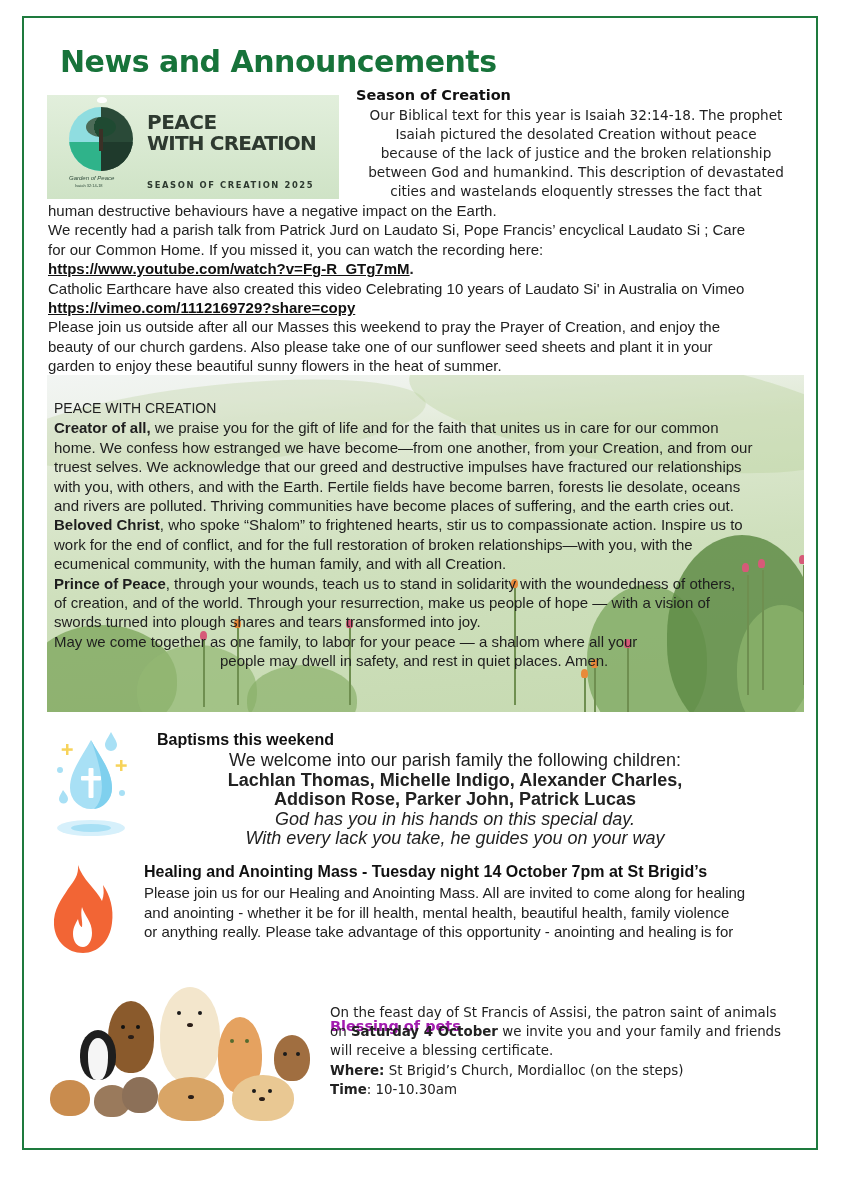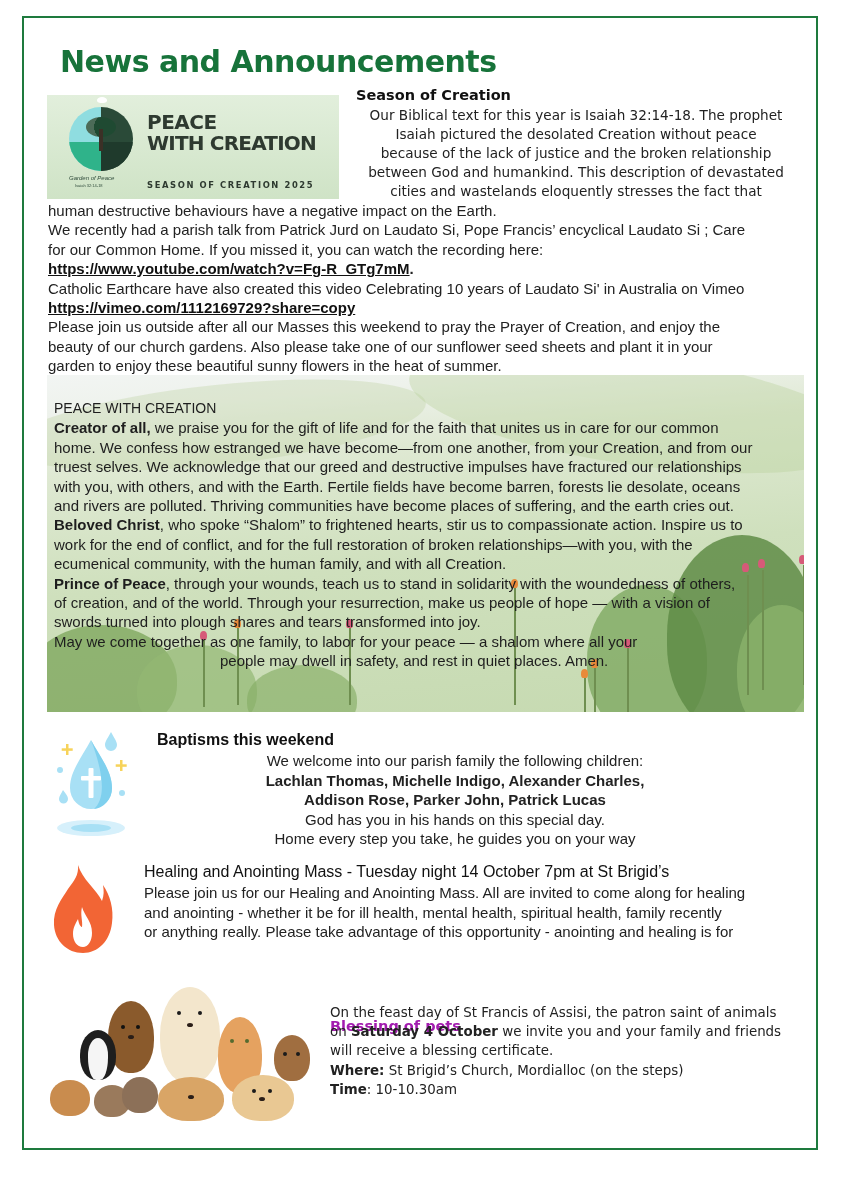--- a/index.html
+++ b/index.html
@@ -59,29 +59,29 @@
   .prayer-text p { margin:0; white-space:nowrap; }
   .prayer-text .ttl { font-weight:normal; font-size:14px; }
   .prayer-text b { font-weight:bold; }
   .prayer-text .indent { padding-left:166px; }
 
   
   .bap-icon { position:absolute; left:50px; top:730px; width:82px; height:110px; }
   .bap-head { position:absolute; left:157px; top:731px; font-family:"Liberation Sans", sans-serif;
               font-weight:bold; font-size:16px; color:#111; }
   .bap-body { position:absolute; left:200px; top:751px; width:510px; text-align:center;
-              font-family:"Liberation Sans", sans-serif; font-size:15px; line-height:19.6px; color:#222; }
+              font-family:"Liberation Sans", sans-serif; font-size:18px; line-height:19.6px; color:#222; }
   .bap-body p { margin:0; }
   .bap-body .names { font-weight:bold; }
-  .bap-body .it { }
+  .bap-body .it { font-style:italic; }
 
   
   .fire-icon { position:absolute; left:52px; top:863px; width:62px; height:92px; }
   .heal-head { position:absolute; left:144px; top:863px; font-family:"Liberation Sans", sans-serif;
-               font-weight:normal; font-size:16px; color:#111; white-space:nowrap; }
+               font-weight:bold; font-size:16px; color:#111; white-space:nowrap; }
   .heal-body { position:absolute; left:144px; top:883px; width:660px; font-family:"Liberation Sans", sans-serif;
                font-size:15px; line-height:19.6px; color:#222; }
   .heal-body p { margin:0; white-space:nowrap; }
 
   
   .pets-img { position:absolute; left:50px; top:985px; width:262px; height:140px; }
   .pet { position:absolute; border-radius:50% 50% 45% 45%; }
   .pet .eye { position:absolute; width:4px; height:4px; background:#1b1b1b; border-radius:50%; }
   .pet .nose { position:absolute; width:6px; height:4px; background:#2a1e18; border-radius:50%; }
   .pets-head { position:absolute; left:330px; top:984px; font-family:"DejaVu Sans", sans-serif;
@@ -203,31 +203,31 @@
     </g>
   <ellipse cx="41" cy="98" rx="34" ry="8" fill="#d6f0fb"></ellipse>
   <ellipse cx="41" cy="98" rx="20" ry="4" fill="#a8e0f5"></ellipse>
 </svg>
 <div class="bap-head">Baptisms this weekend</div>
 <div class="bap-body">
   <p>We welcome into our parish family the following children:</p>
   <p class="names">Lachlan Thomas, Michelle Indigo, Alexander Charles,</p>
   <p class="names">Addison Rose, Parker John, Patrick Lucas</p>
   <p class="it">God has you in his hands on this special day.</p>
-  <p class="it">Home every step you take, he guides you on your way</p>
+  <p class="it">With every lack you take, he guides you on your way</p>
 </div>
 
 <svg class="fire-icon" viewBox="0 0 62 92">
   <path d="M26 2 C30 16 44 26 50 38 C52 32 52 28 51 22 C58 32 62 46 60 60 C58 78 46 90 31 90 C15 90 3 78 2 62 C1 46 10 36 16 26 C22 18 27 12 26 2 Z" fill="#f26535"></path>
   <path d="M30 44 C33 54 40 58 40 70 C40 78 36 84 31 84 C25 84 21 78 21 71 C21 64 24 60 26 56 C27 62 29 64 30 64 C31 58 28 52 30 44 Z" fill="#ffffff"></path>
 </svg>
 <div class="heal-head">Healing and Anointing Mass - Tuesday night 14 October 7pm at St Brigid’s</div>
 <div class="heal-body">
   <p>Please join us for our Healing and Anointing Mass. All are invited to come along for healing</p>
-  <p>and anointing - whether it be for ill health, mental health, spiritual health, family recently</p>
+  <p>and anointing - whether it be for ill health, mental health, beautiful health, family violence</p>
   <p>or anything really. Please take advantage of this opportunity - anointing and healing is for</p>
 </div>
 
 <div class="pets-img">
 
   <div class="pet" style="left:110px; top:2px; width:60px; height:96px; background:#f3e6cc;">
     <div class="eye" style="left:17px; top:24px;"></div>
       <div class="eye" style="left:38px; top:24px;"></div>
     <div class="nose" style="left:27px; top:36px;"></div>
   </div>

